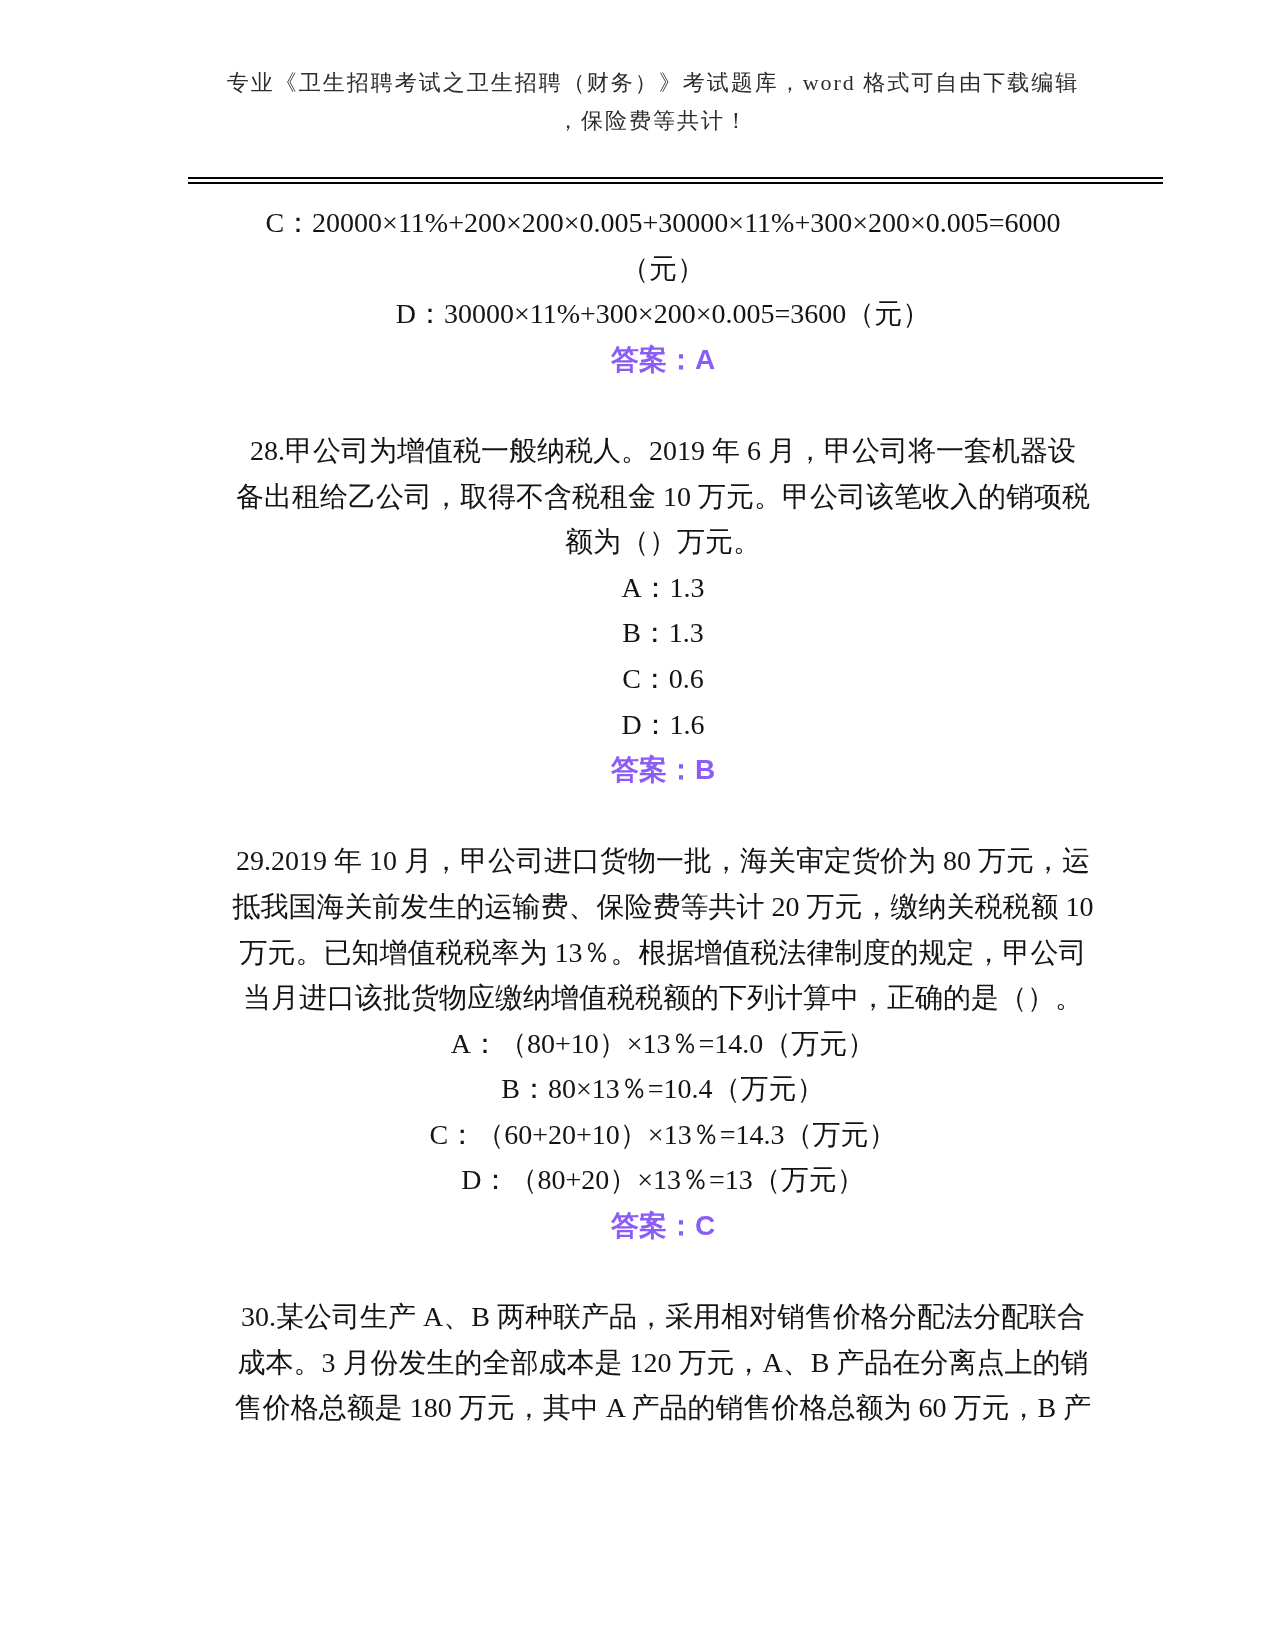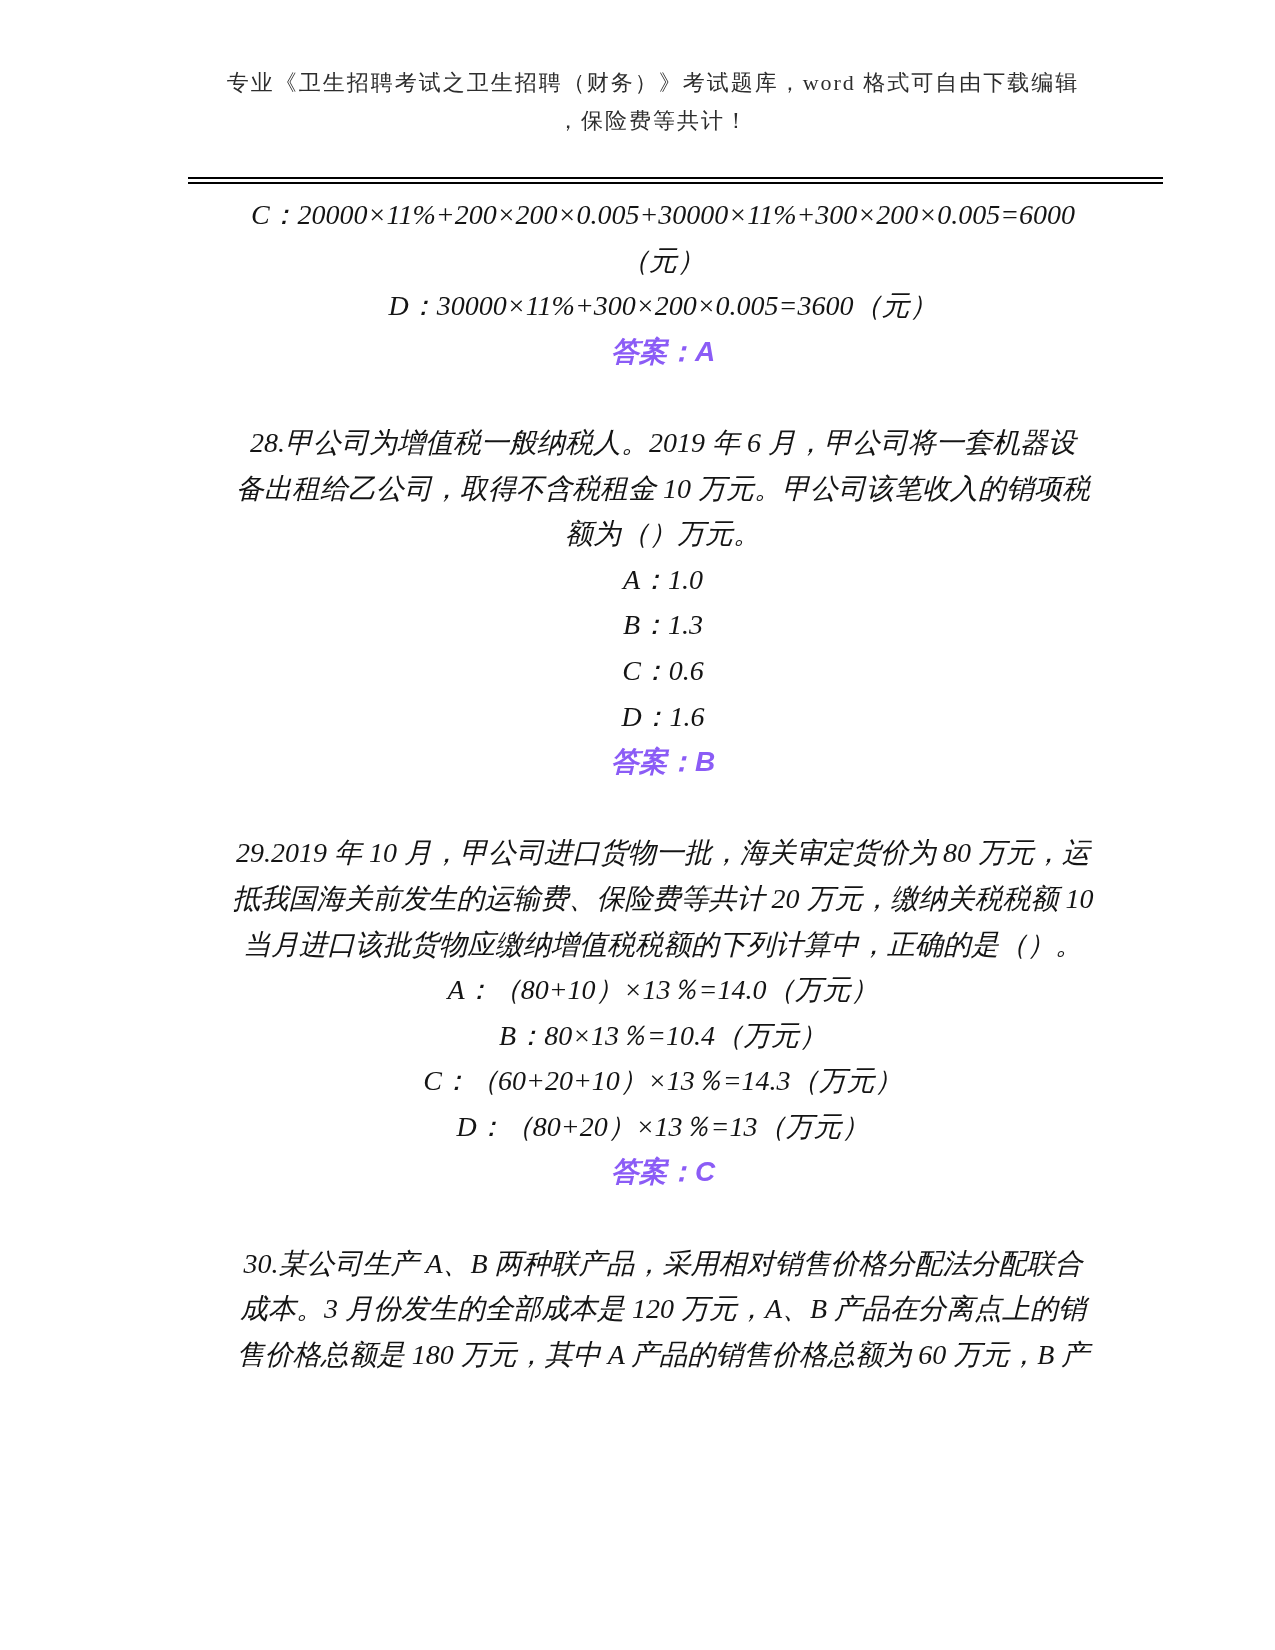--- a/index.html
+++ b/index.html
@@ -45,22 +45,21 @@
   }
   .line {
     white-space: nowrap;
   }
   .answer {
     font-weight: bold;
     font-family: "Liberation Sans", "DejaVu Sans", sans-serif;
     color: #8b5cf6;
   }
   .qblock {
-    margin: 0;
-    font-style: italic;
+    margin: 8px;
   }
   .gap-top {
     margin-top: 45.6px;
   }
 </style>
 </head>
 <body>
 
 <div class="page">
 
@@ -77,30 +76,31 @@
       <div class="line">C：20000×11%+200×200×0.005+30000×11%+300×200×0.005=6000</div>
       <div class="line">（元）</div>
       <div class="line">D：30000×11%+300×200×0.005=3600（元）</div>
       <div class="line answer">答案：A</div>
     </div>
 
     <div class="qblock gap-top">
       <div class="line">28.甲公司为增值税一般纳税人。2019 年 6 月，甲公司将一套机器设</div>
       <div class="line">备出租给乙公司，取得不含税租金 10 万元。甲公司该笔收入的销项税</div>
       <div class="line">额为（）万元。</div>
-      <div class="line">A：1.0</div>
+      <div class="line">A：1.3</div>
       <div class="line">B：1.3</div>
       <div class="line">C：0.6</div>
       <div class="line">D：1.6</div>
       <div class="line answer">答案：B</div>
     </div>
 
     <div class="qblock gap-top">
       <div class="line">29.2019 年 10 月，甲公司进口货物一批，海关审定货价为 80 万元，运</div>
       <div class="line">抵我国海关前发生的运输费、保险费等共计 20 万元，缴纳关税税额 10</div>
+      <div class="line">万元。已知增值税税率为 13％。根据增值税法律制度的规定，甲公司</div>
       <div class="line">当月进口该批货物应缴纳增值税税额的下列计算中，正确的是（）。</div>
       <div class="line">A：（80+10）×13％=14.0（万元）</div>
       <div class="line">B：80×13％=10.4（万元）</div>
       <div class="line">C：（60+20+10）×13％=14.3（万元）</div>
       <div class="line">D：（80+20）×13％=13（万元）</div>
       <div class="line answer">答案：C</div>
     </div>
 
     <div class="qblock gap-top">
       <div class="line">30.某公司生产 A、B 两种联产品，采用相对销售价格分配法分配联合</div>

